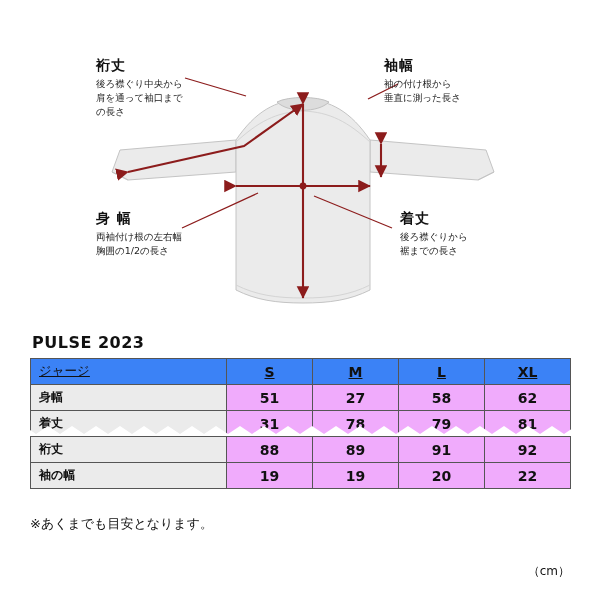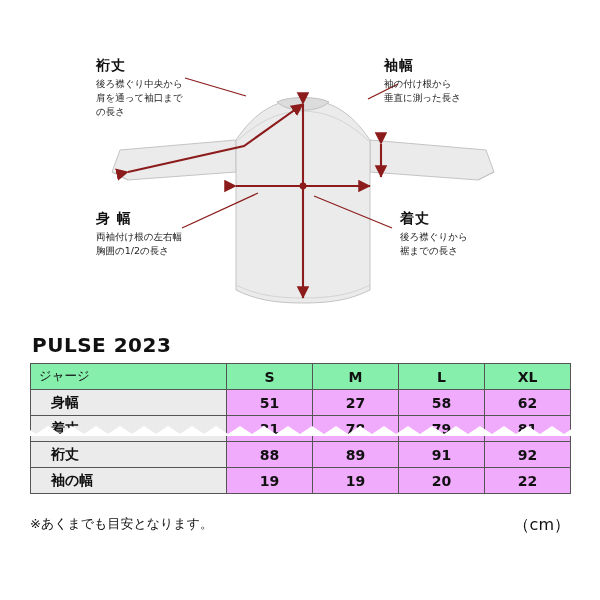--- a/index.html
+++ b/index.html
@@ -19,49 +19,49 @@
   .annot{position:absolute;}
   .annot .a-title{
     font-size:14px;font-weight:bold;letter-spacing:1px;color:#111;
     margin:0 0 4px 0;line-height:1.1;
   }
   .annot .a-line{font-size:9.5px;color:#222;line-height:1.45;white-space:nowrap;}
 
   
   .table-wrap{position:absolute;left:30px;top:333px;width:540px;}
   .model-title{
-    font-size:20px;font-weight:bold;letter-spacing:.5px;
+    font-size:16px;font-weight:bold;letter-spacing:.5px;
     margin:0 0 6px 2px;color:#111;
   }
   table{border-collapse:collapse;width:540px;table-layout:fixed;}
   table th,table td{
     border:1px solid #555;
     height:25px;
     font-size:14px;
     text-align:center;
     padding:0;
     color:#111;
   }
-  thead th{background:#86efac;font-weight:bold;}
+  thead th{background:#3b82f6;font-weight:bold;text-decoration:underline;}
   thead th.rowhead{
     text-align:left;padding-left:8px;font-weight:normal;font-size:12.5px;
   }
   tbody th.rowhead{
-    background:#ebebeb;text-align:left;padding-left:20px;
-    font-weight:bold;font-size:14px;
+    background:#ebebeb;text-align:left;padding-left:8px;
+    font-weight:bold;font-size:12px;
   }
   tbody td{background:#f0abfc;font-weight:bold;}
   col.c0{width:196px;}
   col.cv{width:86px;}
 
   .footnote{
     position:absolute;left:30px;top:515px;width:540px;
     font-size:13px;color:#111;
   }
-  .footnote .unit{float:right;font-size:16px;}
+  .footnote .unit{float:right;font-size:12px;margin-top:48px;}
 
   .zz{
     position:absolute;left:0;bottom:0;width:600px;height:16px;
   }
 </style>
 </head>
 <body>
 
 <div class="page">
 

